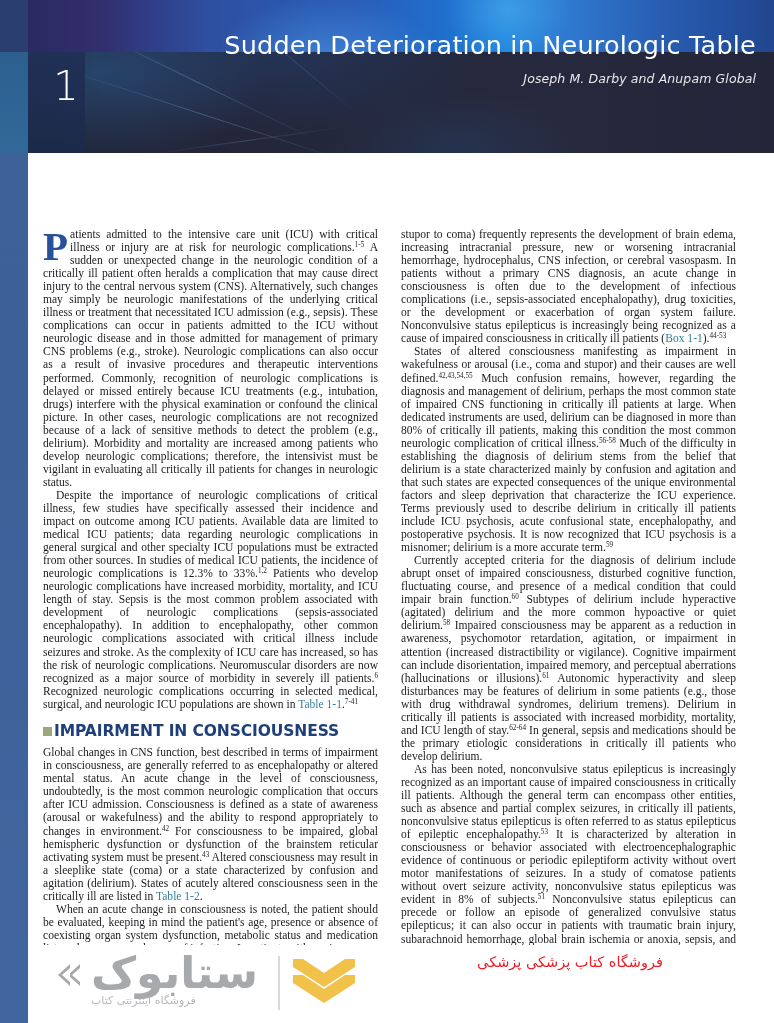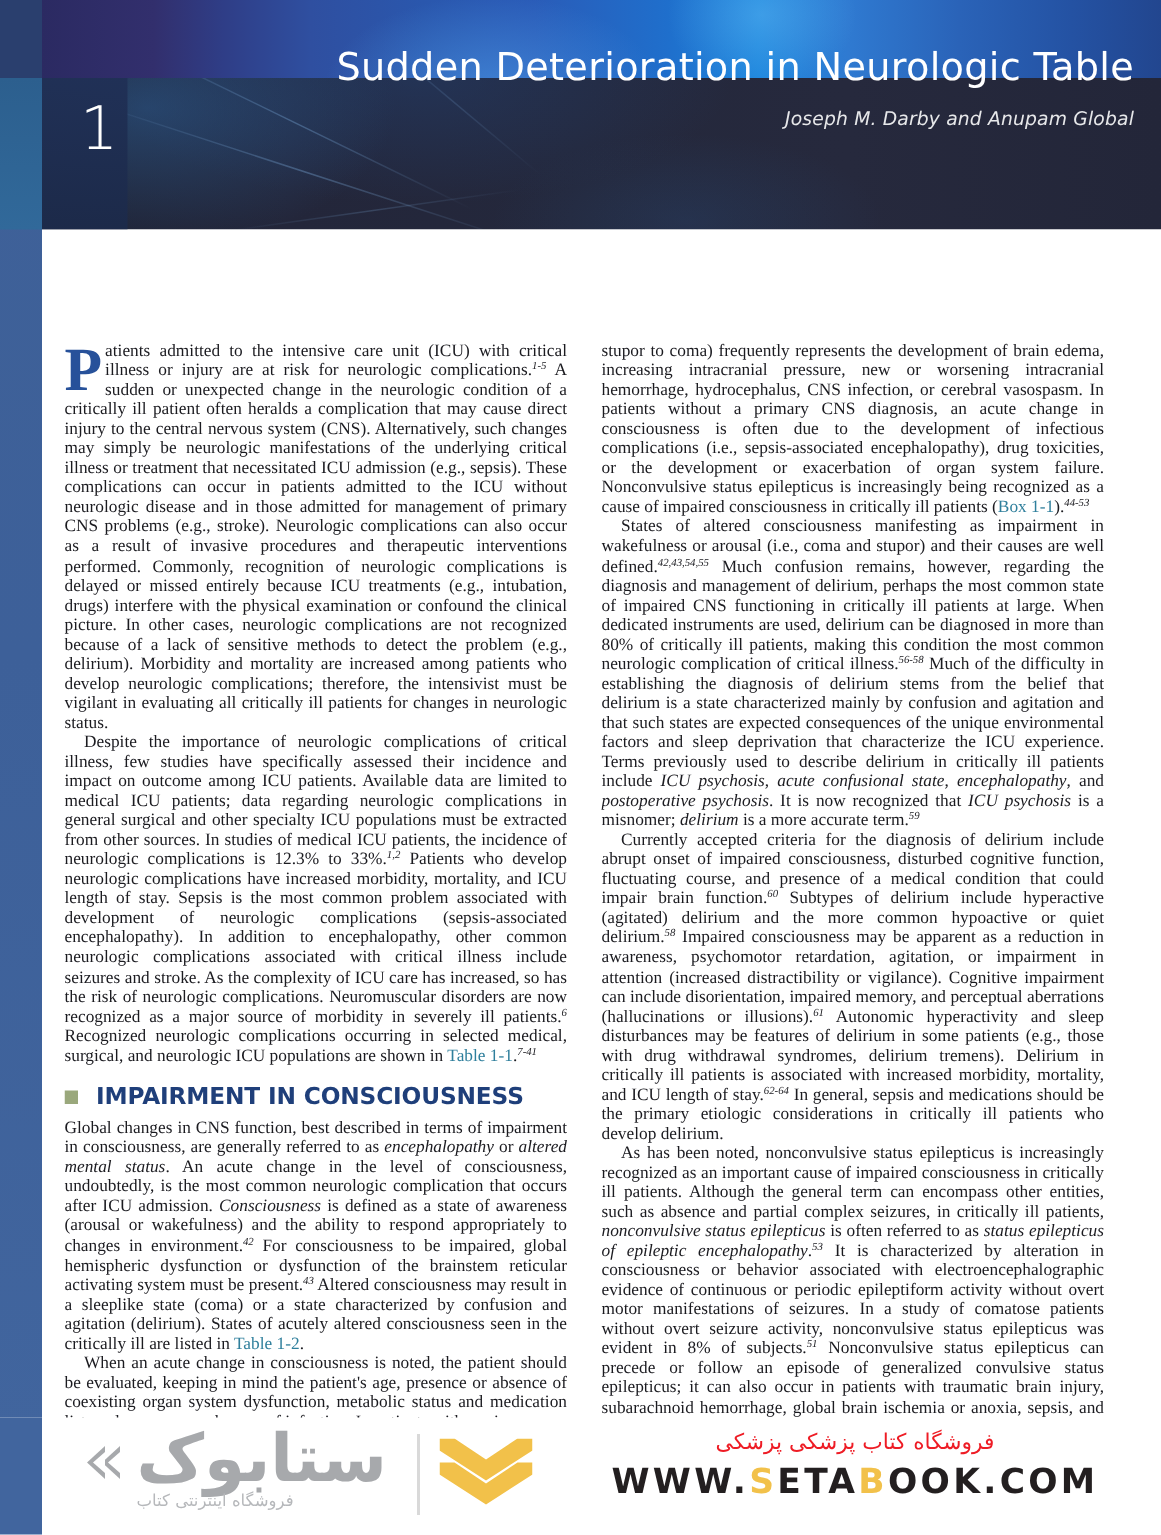--- a/index.html
+++ b/index.html
@@ -194,32 +194,31 @@
     font-weight: 700;
     color: #27519a;
     margin: 1px 2px 0 0;
     padding: 0;
   }
 
   sup {
     font-size: 7.2px;
     line-height: 0;
     vertical-align: 4px;
-    font-style: italic;
   }
   .xref {
     color: #2f7f9c;
   }
-  .it { font-style: italic; }
+  .it { }
 
   
   .section-head {
     display: flex;
     align-items: center;
-    gap: 12px;
+    gap: 2px;
     margin: 13px 0 7px 0;
   }
   .section-marker {
     width: 9px;
     height: 9px;
     background: #9aa87c;
     flex: 0 0 9px;
   }
   .section-title {
     font-family: "DejaVu Sans", sans-serif;
@@ -435,17 +434,16 @@
       <div class="logo-mark">
         <svg width="62" height="50" viewBox="0 0 62 50" xmlns="http://www.w3.org/2000/svg">
           <polygon points="0,0 10,0 31,14 52,0 62,0 62,8 31,28 0,8" fill="#f2c14a"></polygon>
           <polygon points="0,16 10,16 31,30 52,16 62,16 62,24 31,44 0,24" fill="#f2c14a"></polygon>
         </svg>
       </div>
     </div>
 
     <div class="footer-right">
       <div class="footer-persian-line">فروشگاه کتاب پزشکی پزشکی</div>
-      <div class="footer-url"><span>WWW.</span><span class="hl">S</span><span>ETA</span><span class="hl">B</span><span>OOK.COM</span></div>
     </div>
   </div>
 
 </div>
 
 </body></html>

